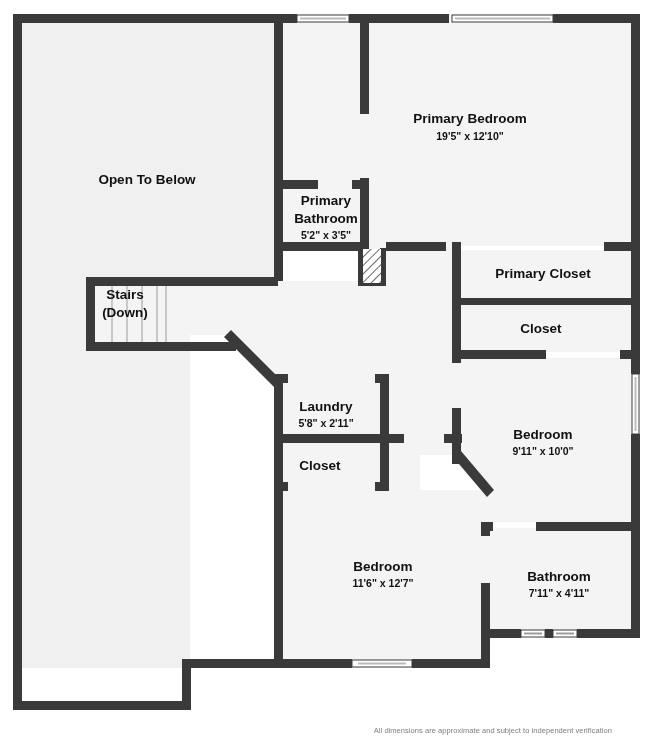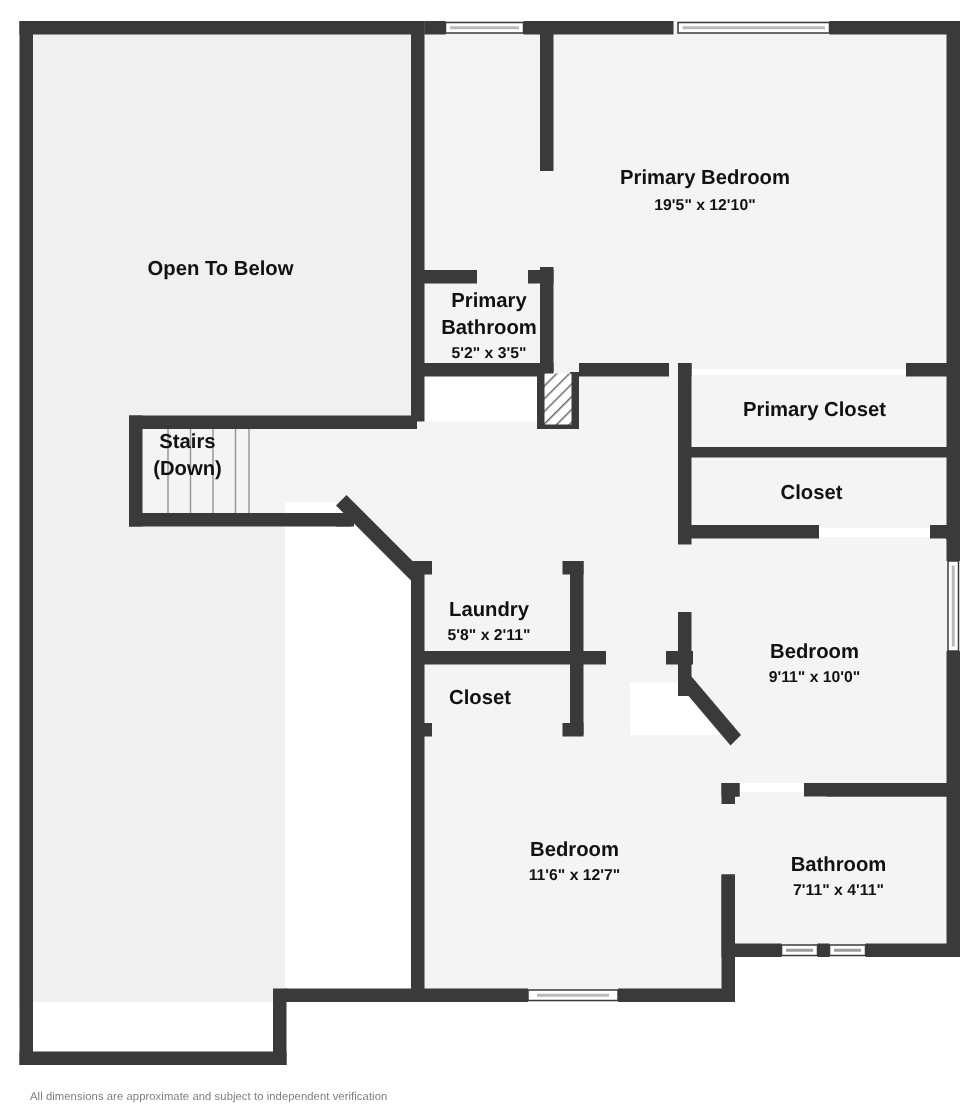--- a/index.html
+++ b/index.html
@@ -39,26 +39,25 @@
     font-size: 10.5px;
     fill: #111111;
     text-anchor: middle;
     dominant-baseline: middle;
   }
   .footer-note {
     position: absolute;
     left: 0;
     top: 726px;
     width: 612px;
-    text-align: left;
+    text-align: right;
     font-family: "Liberation Sans", sans-serif;
     font-size: 7.5px;
     color: #7d7d7d;
     letter-spacing: 0.05px;
-    padding-left: 20px;
   }
 </style>
 </head>
 <body>
 
 <div id="floorplan-root">
 
   <svg id="plan" viewBox="0 0 650 740">
 
     <g>

